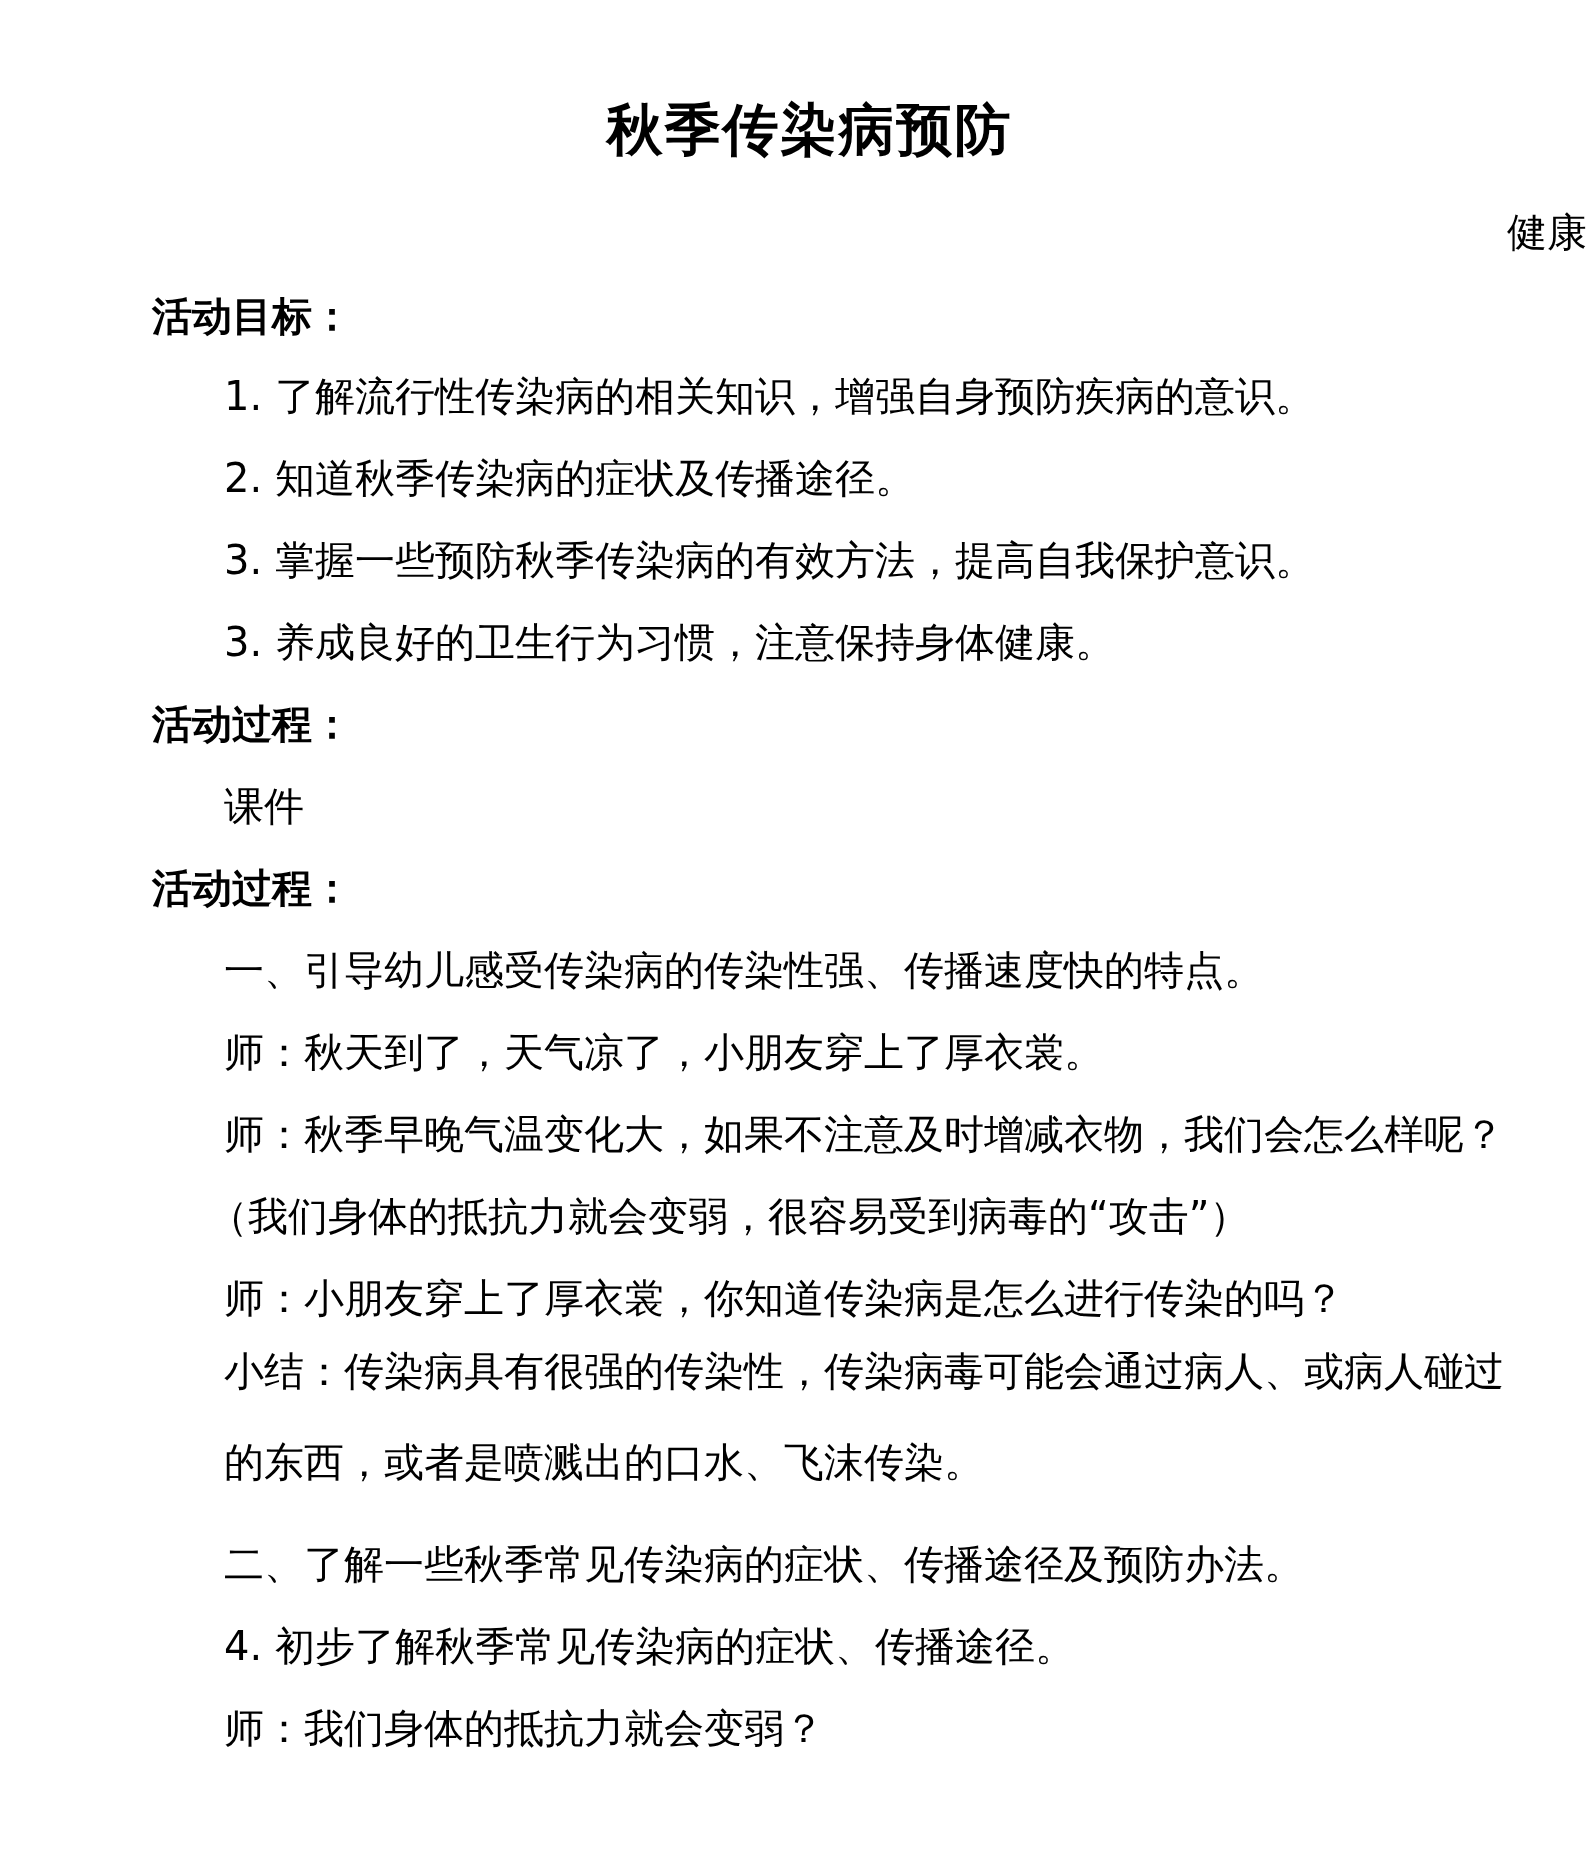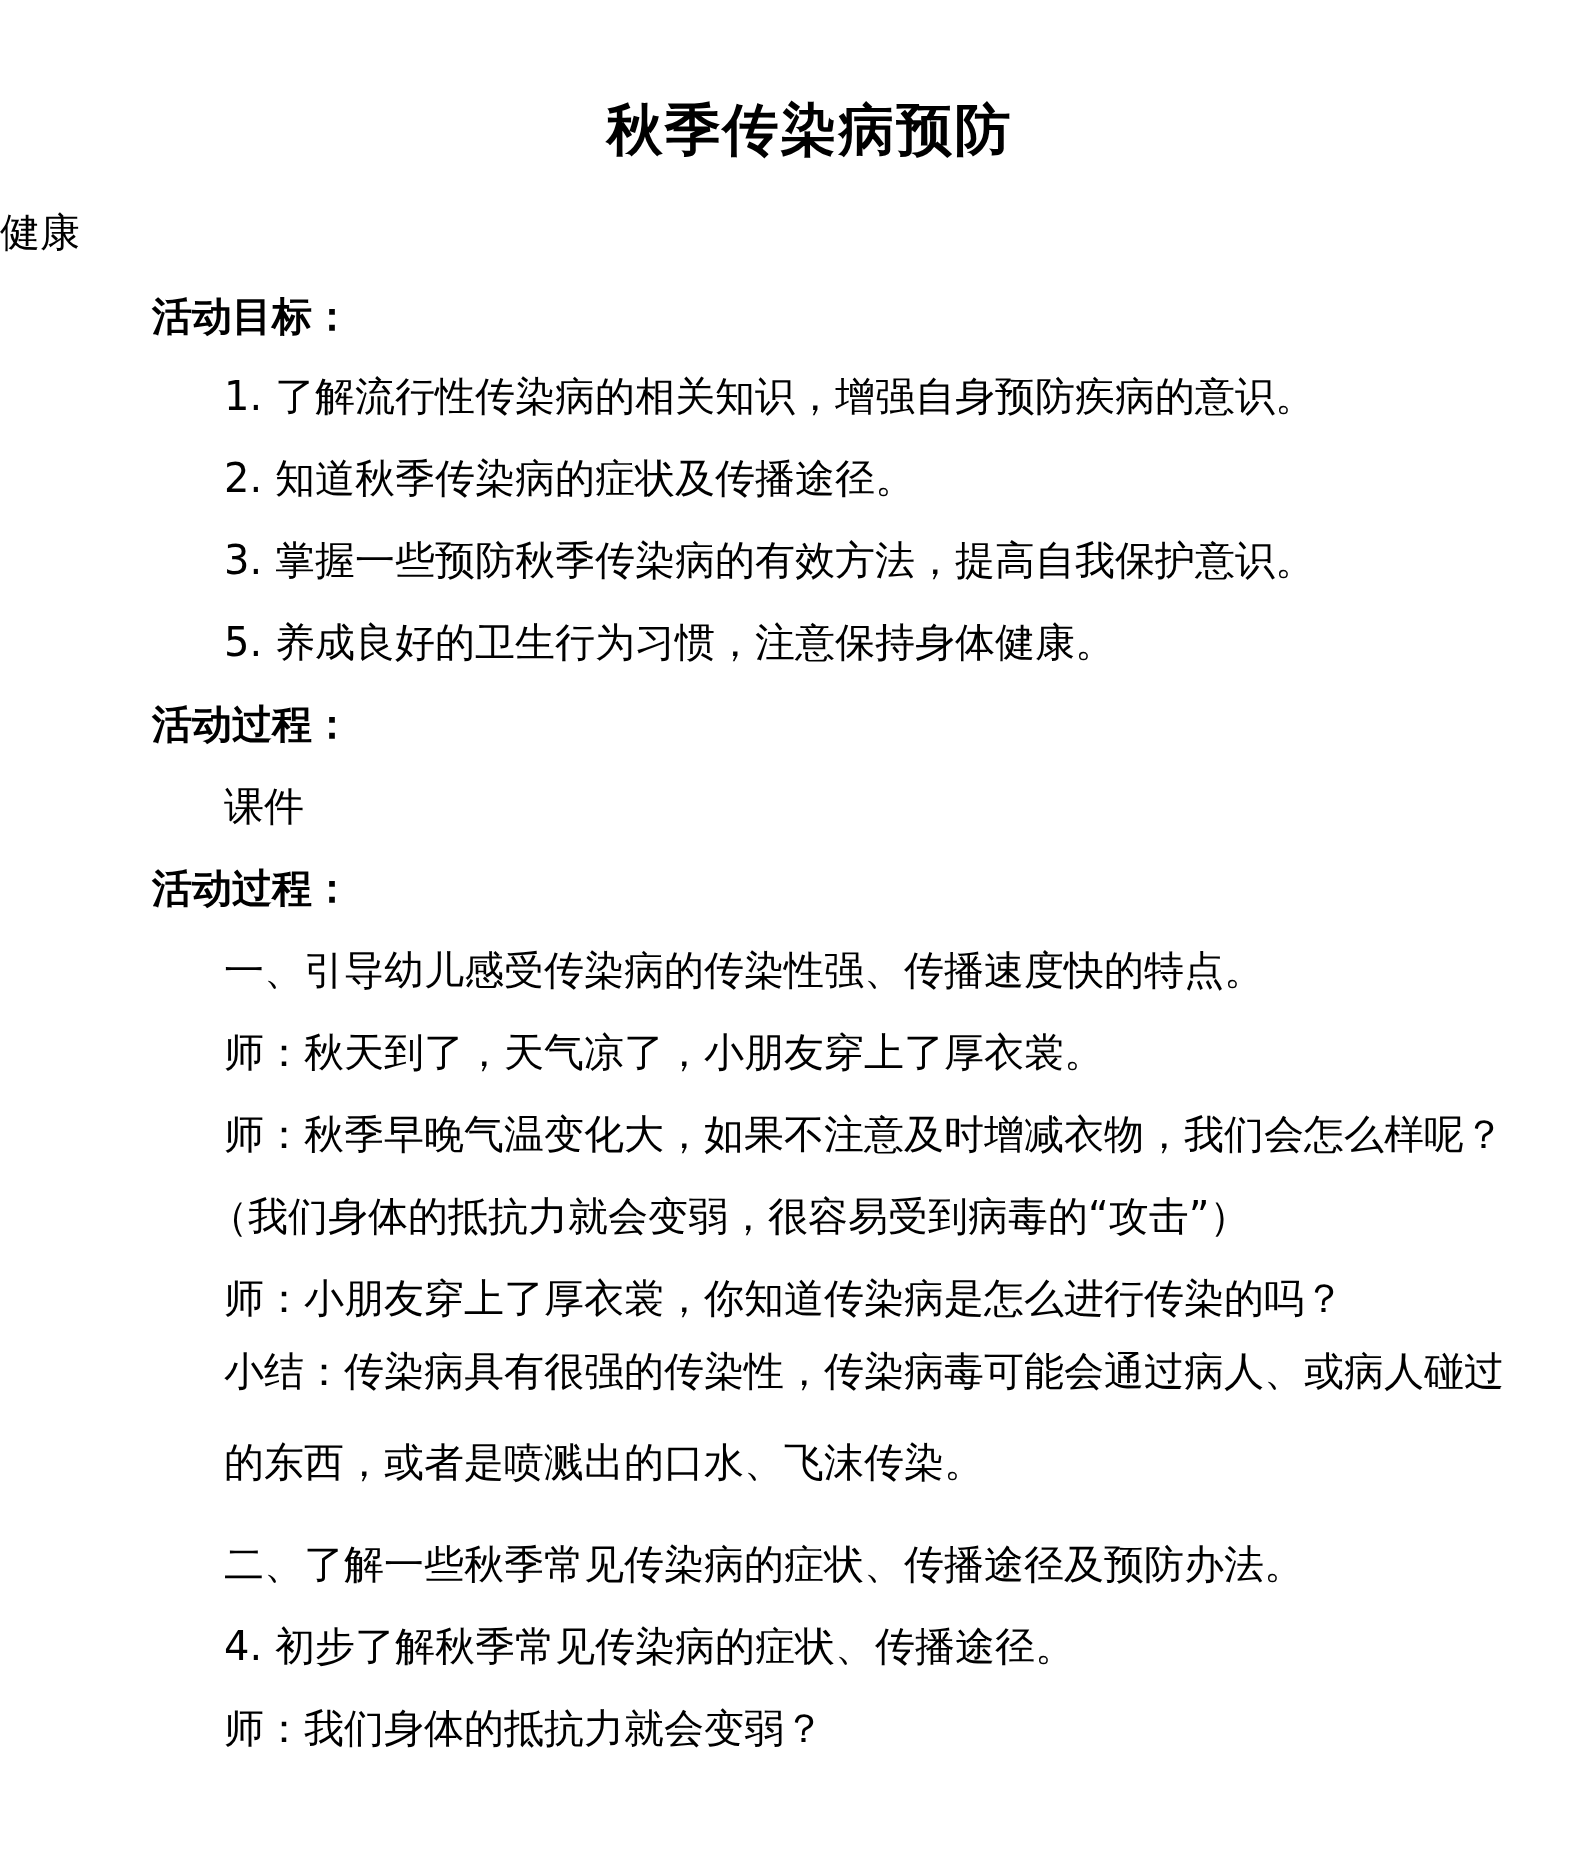--- a/index.html
+++ b/index.html
@@ -1,36 +1,36 @@
 <!DOCTYPE html>
 <html><head>
 <meta charset="utf-8">
 <style>
   html, body { margin:0; padding:0; background:#ffffff; }
   body { width:1587px; height:1849px; position:relative; overflow:hidden;
          font-family:"DejaVu Sans", "Liberation Sans", sans-serif; color:#000; }
   .title { position:absolute; top:96px; left:16px; width:1587px; text-align:center;
            font-size:56px; font-weight:bold; line-height:68px; letter-spacing:2px; }
-  .subtitle { position:absolute; top:206px; left:0; width:1587px; text-align:left;
+  .subtitle { position:absolute; top:206px; left:0; width:1587px; text-align:right;
               font-size:40px; line-height:52px; }
   .line { position:absolute; font-size:40px; line-height:40px; white-space:nowrap; }
   .heading { left:152px; font-weight:bold; }
   .item { left:224px; }
 </style>
 </head>
 <body>
 
 <div class="title">秋季传染病预防</div>
 <div class="subtitle">健康</div>
 
 <div class="line heading" style="top:296px">活动目标：</div>
 <div class="line item" style="top:376px">1. 了解流行性传染病的相关知识，增强自身预防疾病的意识。</div>
 <div class="line item" style="top:458px">2. 知道秋季传染病的症状及传播途径。</div>
 <div class="line item" style="top:540px">3. 掌握一些预防秋季传染病的有效方法，提高自我保护意识。</div>
-<div class="line item" style="top:622px">5. 养成良好的卫生行为习惯，注意保持身体健康。</div>
+<div class="line item" style="top:622px">3. 养成良好的卫生行为习惯，注意保持身体健康。</div>
 
 <div class="line heading" style="top:704px">活动过程：</div>
 <div class="line item" style="top:786px">课件</div>
 
 <div class="line heading" style="top:868px">活动过程：</div>
 <div class="line item" style="top:950px">一、引导幼儿感受传染病的传染性强、传播速度快的特点。</div>
 <div class="line item" style="top:1032px">师：秋天到了，天气凉了，小朋友穿上了厚衣裳。</div>
 <div class="line item" style="top:1114px">师：秋季早晚气温变化大，如果不注意及时增减衣物，我们会怎么样呢？</div>
 <div class="line item" style="top:1196px;left:208px">（我们身体的抵抗力就会变弱，很容易受到病毒的“攻击”）</div>
 <div class="line item" style="top:1278px">师：小朋友穿上了厚衣裳，你知道传染病是怎么进行传染的吗？</div>

